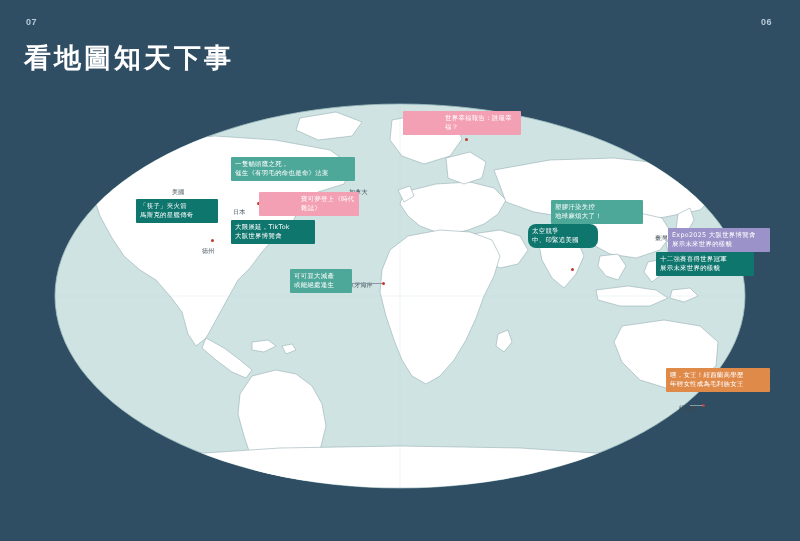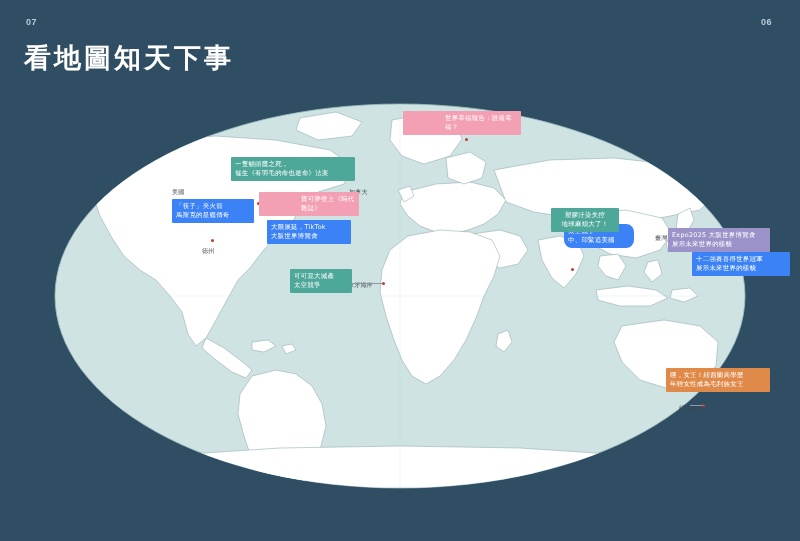--- a/index.html
+++ b/index.html
@@ -39,21 +39,21 @@
     line-height: 1.45;
     letter-spacing: 0.3px;
     padding: 2.5px 4px;
     white-space: pre-line;
     font-family: "DejaVu Sans", "Liberation Sans", sans-serif;
     font-weight: 500;
     border-radius: 1px;
   }
   .label.pink   { background: #f4a0b4; padding-left: 42px; }
   .label.green  { background: #4ea89a; }
-  .label.blue   { background: #3b82f6; margin-left: 36px; }
+  .label.blue   { background: #0f766e; }
   .label.purple { background: #9a92c8; }
   .label.orange { background: #e08a4a; }
 
   
   .dot {
     position: absolute; width: 3px; height: 3px;
     border-radius: 50%; background: #c0392b;
   }
   .leader {
     position: absolute; background: #8a99a5; height: 1px;
@@ -183,24 +183,24 @@
   <div class="label pink" style="left:403px; top:111px; width:118px;">世界幸福報告：誰最幸福？</div>
   <div class="label green" style="left:231px; top:157px; width:124px;">一隻貓頭鷹之死，
 催生《有羽毛的命也是命》法案</div>
   <div class="label pink" style="left:259px; top:192px; width:100px;">寶可夢登上《時代雜誌》</div>
   <div class="label blue" style="left:136px; top:199px; width:82px;">「筷子」夾火箭
 馬斯克的星艦傳奇</div>
   <div class="label blue" style="left:231px; top:220px; width:84px;">大限展延，TikTok
 大阪世界博覽會</div>
   <div class="label blue" style="left:528px; top:224px; width:70px;border-radius:8px;">太空競爭
 中、印緊追美國</div>
-  <div class="label green" style="left:551px; top:208px; width:68px;text-align:center;">塑膠汙染失控
+  <div class="label green" style="left:551px; top:200px; width:92px;">塑膠汙染失控
 地球麻煩大了！</div>
   <div class="label purple" style="left:668px; top:228px; width:102px;">Expo2025 大阪世界博覽會
 展示未來世界的樣貌</div>
   <div class="label blue" style="left:656px; top:252px; width:98px;">十二強賽喜得世界冠軍
 展示未來世界的樣貌</div>
   <div class="label green" style="left:290px; top:269px; width:62px;">可可豆大減產
-太空競爭</div>
+或能絕處逢生</div>
   <div class="label orange" style="left:666px; top:368px; width:104px;">嘿，女王！紐西蘭高學歷
 年輕女性成為毛利族女王</div>
 
 </div>
 
 </body></html>

